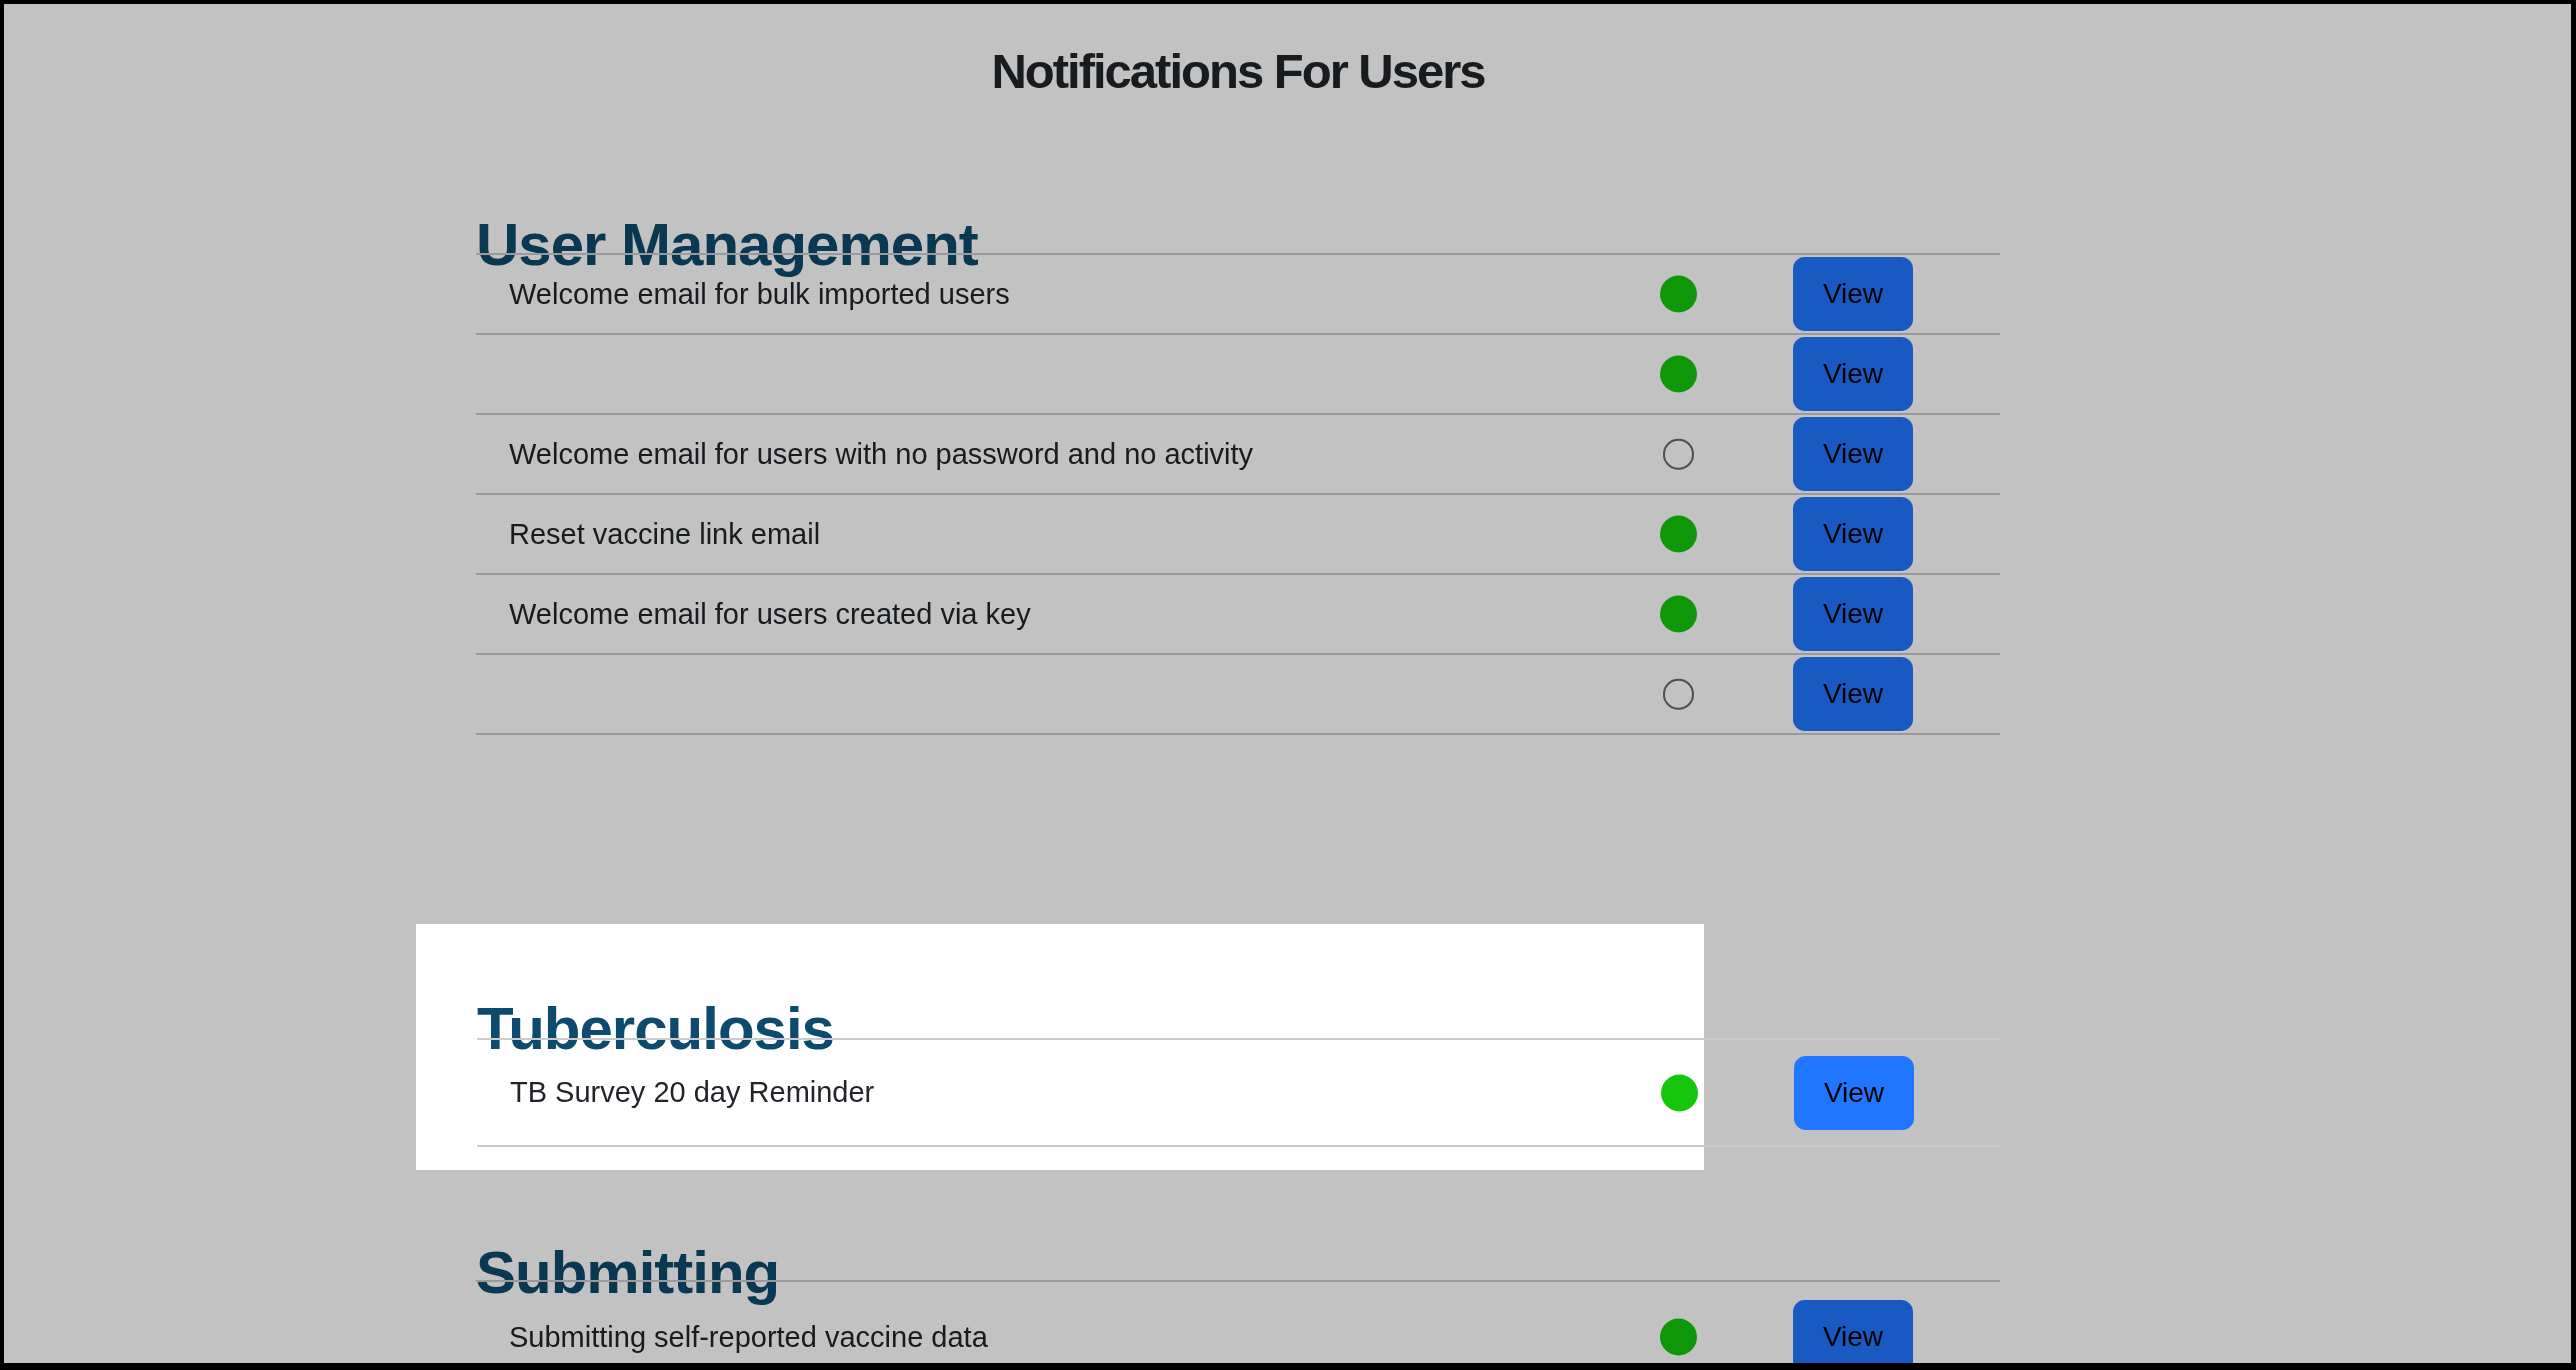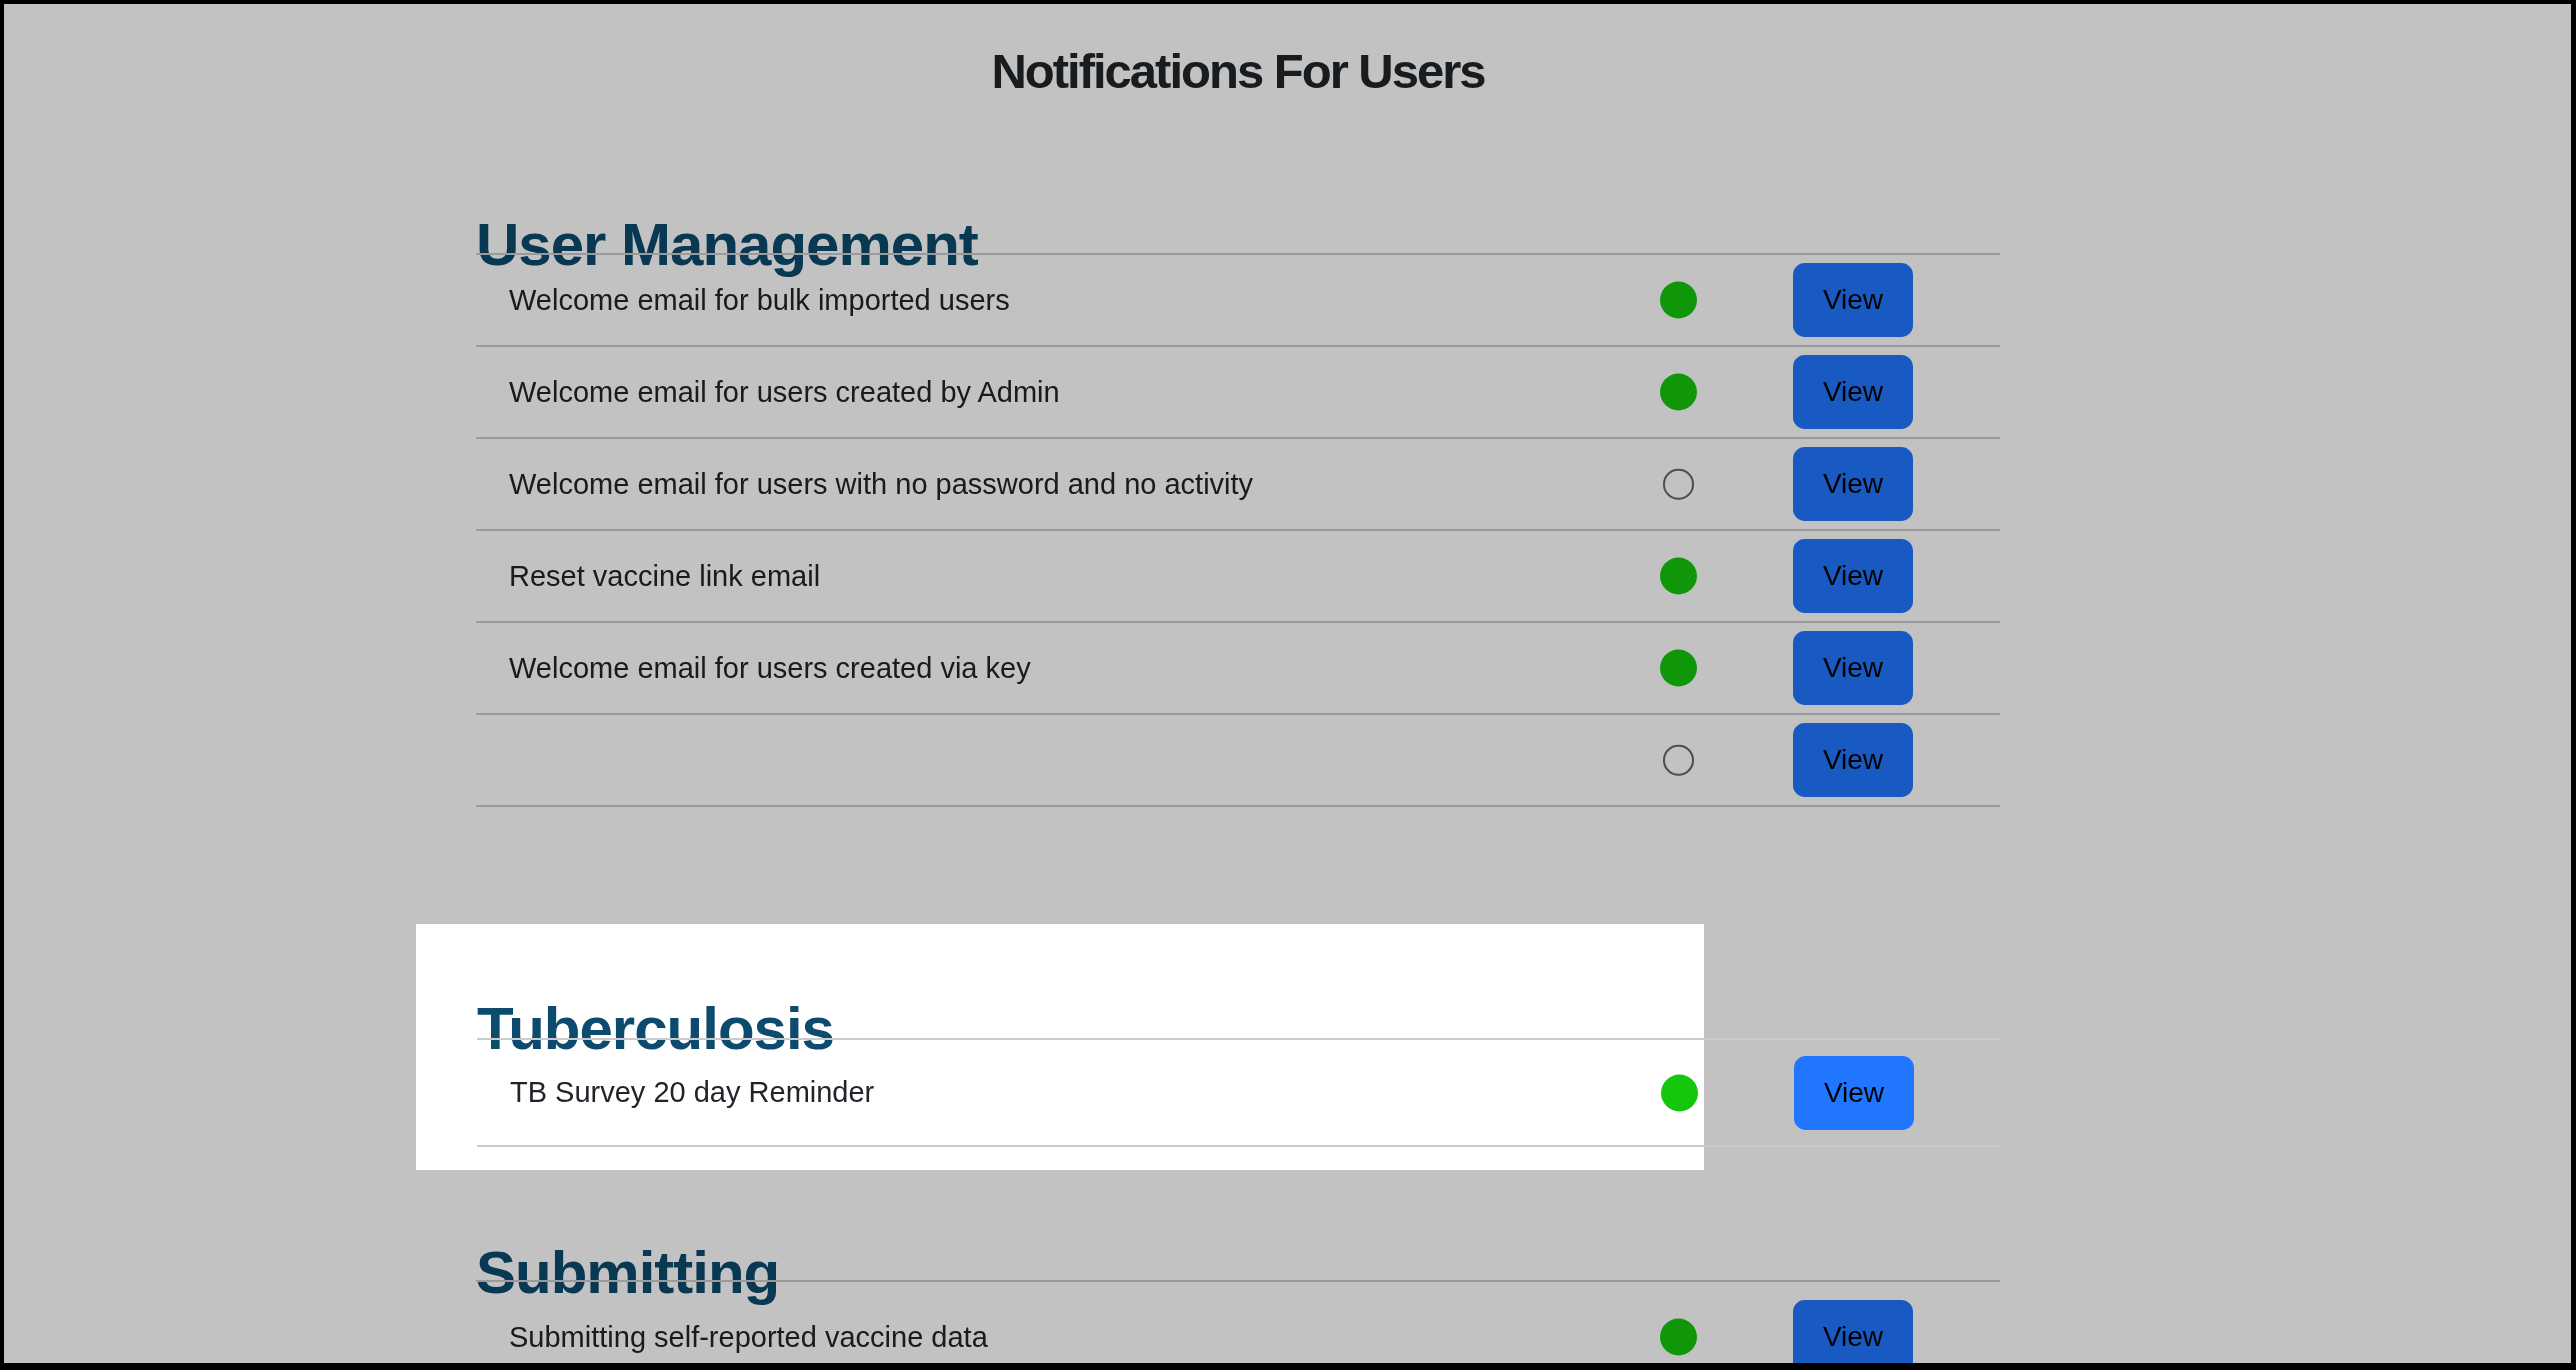--- a/index.html
+++ b/index.html
@@ -38,21 +38,21 @@
 
   .rows {
     position:absolute; left:476px; width:1524px;
     border-top:2px solid #cbcbcb;
   }
   .rows-user-management { top:253px; }
   .rows-compliance      { top:1280px; }
 
   .row {
     position:relative; box-sizing:border-box;
-    height:92px; border-bottom:2px solid #cbcbcb;
+    height:80px; border-bottom:2px solid #cbcbcb;
     display:flex; align-items:center; padding-left:33px;
   }
   .row.no-bottom { border-bottom:none; height:110px; }
 
   .row-label { font-size:29px; color:#212529; }
 
   .status {
     position:absolute; top:50%; transform:translateY(-50%);
     border-radius:50%;
   }
@@ -92,21 +92,20 @@
 
   <div class="rows rows-user-management">
 
     <div class="row">
       <span class="row-label">Welcome email for bulk imported users</span>
       <span class="status status-enabled"></span>
       <button class="view-btn">View</button>
     </div>
 
     <div class="row">
-      <span class="row-label">Welcome email for users created by Admin</span>
       <span class="status status-enabled"></span>
       <button class="view-btn">View</button>
     </div>
 
     <div class="row">
       <span class="row-label">Welcome email for users with no password and no activity</span>
       <span class="status status-disabled"></span>
       <button class="view-btn">View</button>
     </div>
 

